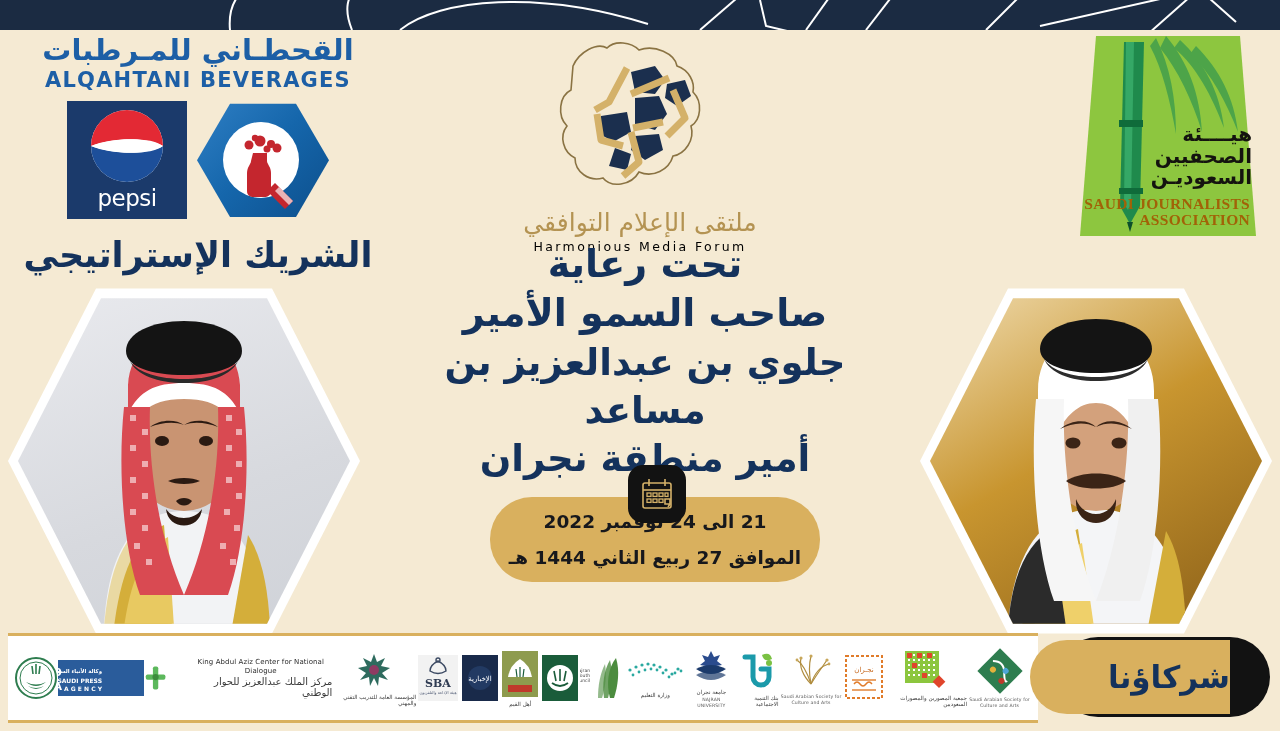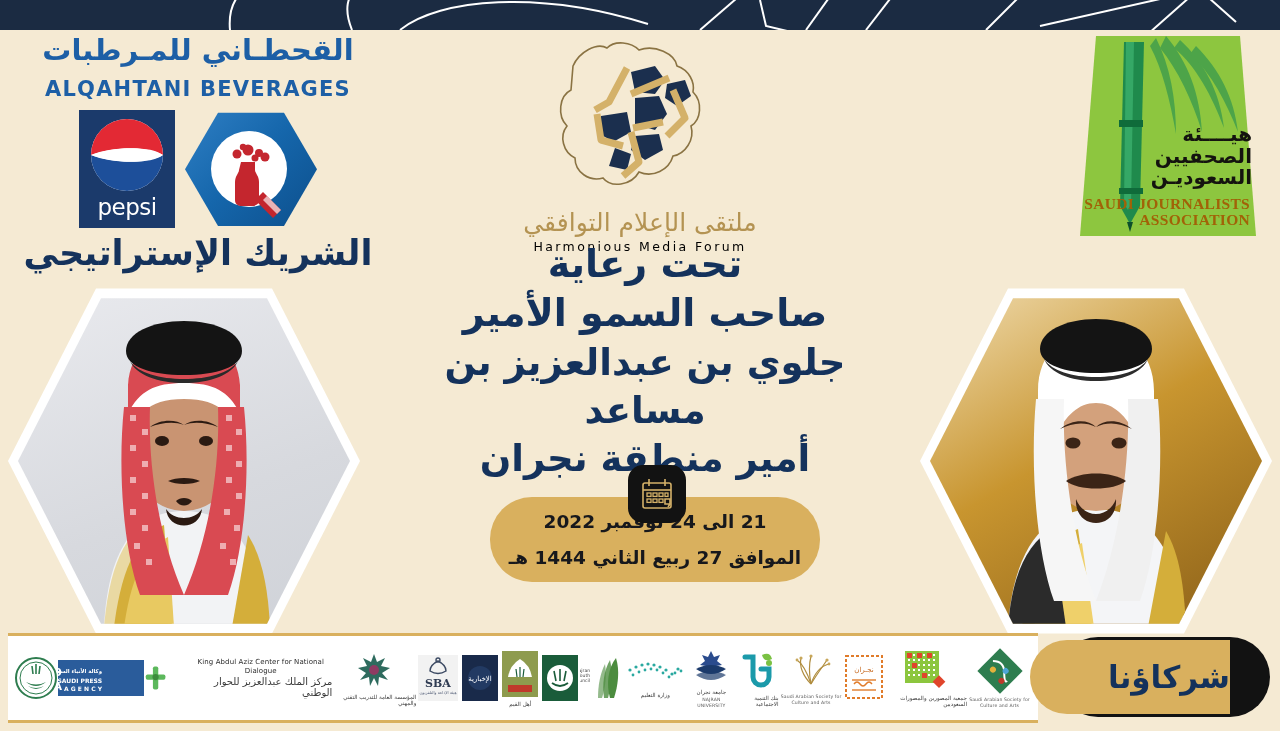--- a/index.html
+++ b/index.html
@@ -25,21 +25,21 @@
   .sponsor-block {
     position: absolute; left: 18px; top: 34px; width: 360px;
     text-align: center;
   }
   .alq-ar {
     color: #1d5fa6; font-size: 29px; font-weight: 700;
     letter-spacing: 1px; line-height: 1.15; direction: rtl;
   }
   .alq-en {
     color: #1d5fa6; font-size: 21px; font-weight: 700;
-    letter-spacing: 1.2px; margin-top: 10px; direction: ltr;
+    letter-spacing: 1.2px; margin-top: 1px; direction: ltr;
   }
   .logo-row {
     display: flex; justify-content: center; align-items: center;
     gap: 10px; margin-top: 9px;
   }
   
   .hexmark {
     position: relative; width: 132px; height: 118px;
   }
   .hexmark .hexbg {
@@ -47,32 +47,32 @@
     background: linear-gradient(135deg,#2f7fc4 0%,#1566ab 48%,#0d4f8c 100%);
     clip-path: polygon(25% 2%, 75% 2%, 100% 50%, 75% 98%, 25% 98%, 0% 50%);
   }
   .hexmark .circ {
     position: absolute; left: 26px; top: 21px; width: 76px; height: 76px;
     background: #ffffff; border-radius: 50%;
   }
   .hexmark .bottleSvg { position: absolute; left: 0; top: 0; }
   
   .pepsi {
-    width: 96px; height: 118px; background: #1b3a6b;
+    width: 120px; height: 118px; background: #1b3a6b;
     display: flex; flex-direction: column;
     align-items: center; justify-content: center; gap: 2px;
   }
   .pepsi-ball { width: 74px; height: 74px; position: relative; }
   .pepsi-word {
     color: #fff; font-size: 23px; letter-spacing: -0.5px;
     direction: ltr; font-weight: 400;
   }
   .strategic {
     color: #14325c; font-size: 35px; font-weight: 700;
-    margin-top: 6px; line-height: 1.1; direction: rtl;
+    margin-top: 17px; line-height: 1.1; direction: rtl;
   }
 
   
   .forum {
     position: absolute; left: 470px; top: 36px; width: 340px; text-align: center;
   }
   .forum-map { display: block; margin: 0 auto; }
   .forum-ar {
     color: #b49352; font-size: 25px; margin-top: 4px;
     direction: rtl; letter-spacing: 1px;

